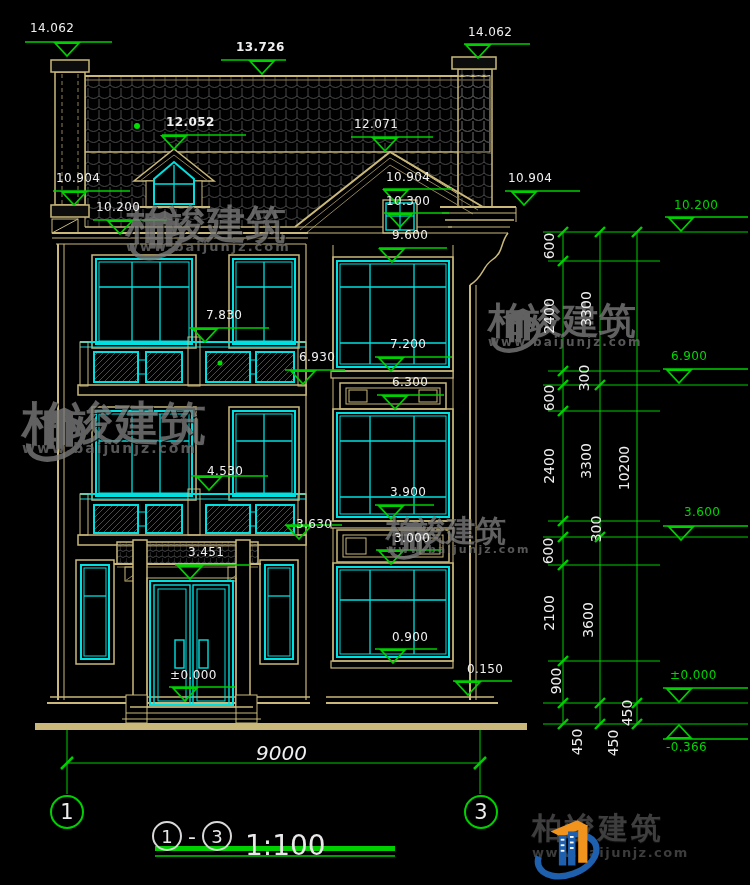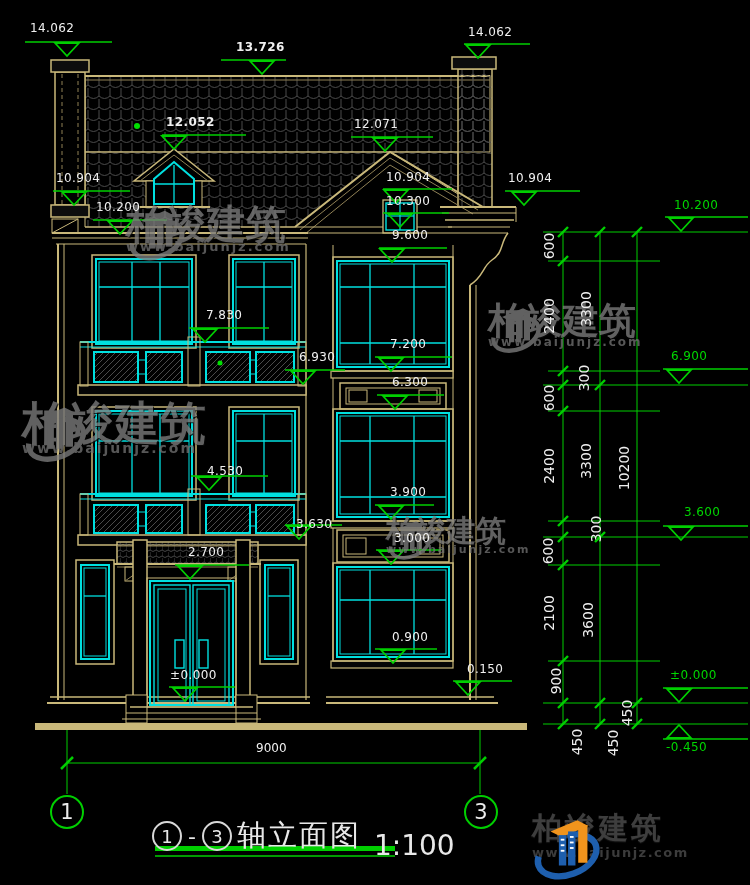--- a/index.html
+++ b/index.html
@@ -5,21 +5,21 @@
   html,body{margin:0;padding:0;background:#000;}
   .stage{position:relative;width:750px;height:885px;background:#000;overflow:hidden;
          font-family:"DejaVu Sans",sans-serif;}
   svg{position:absolute;left:0;top:0;}
   
   .mlab{position:absolute;font-size:12px;letter-spacing:.4px;white-space:nowrap;line-height:1;}
   .wht{color:#f0f0f0;}
   .grn{color:#00d600;}
   .dlab{position:absolute;font-size:14px;color:#eeeeee;white-space:nowrap;line-height:1;
         transform:translate(-50%,-50%) rotate(-90deg);}
-  .dim9000{position:absolute;left:256px;top:741px;font-size:12px;color:#f0f0f0;}
+  .dim9000{position:absolute;left:256px;top:741px;font-size:20px;color:#f0f0f0;font-style:italic;}
   
   .bubble{position:absolute;width:30px;height:30px;border:2px solid #00cf00;border-radius:50%;
           display:flex;align-items:center;justify-content:center;color:#ececec;font-size:21px;}
   
   .titleblock{position:absolute;left:152px;top:810px;display:flex;align-items:center;gap:5px;color:#e8e8e8;}
   .tcirc{width:26px;height:26px;border:2px solid #d8d8d8;border-radius:50%;display:flex;
          align-items:center;justify-content:center;font-size:18px;flex:none;}
   .tdash{font-size:22px;margin:0 1px;}
   .tname{font-size:29px;letter-spacing:2px;}
   .tscale{font-size:28px;margin-left:8px;margin-top:19px;}
@@ -461,29 +461,29 @@
       <div class="mlab wht" style="left: 392px; top: 229px;">9.600</div>
       <div class="mlab wht" style="left: 508px; top: 172px;">10.904</div>
       <div class="mlab wht" style="left: 206px; top: 309px;">7.830</div>
       <div class="mlab wht" style="left: 390px; top: 338px;">7.200</div>
       <div class="mlab wht" style="left: 299px; top: 351px;">6.930</div>
       <div class="mlab wht" style="left: 392px; top: 376px;">6.300</div>
       <div class="mlab wht" style="left: 207px; top: 457px; margin-top: 8px;">4.530</div>
       <div class="mlab wht" style="left: 390px; top: 486px;">3.900</div>
       <div class="mlab wht" style="left: 296px; top: 506px; margin-top: 12px;">3.630</div>
       <div class="mlab wht" style="left: 394px; top: 532px;">3.000</div>
-      <div class="mlab wht" style="left: 188px; top: 546px;">2.700</div>
+      <div class="mlab wht" style="left: 188px; top: 546px;">3.451</div>
       <div class="mlab wht" style="left: 392px; top: 631px;">0.900</div>
       <div class="mlab wht" style="left: 467px; top: 663px;">0.150</div>
       <div class="mlab wht" style="left: 170px; top: 669px;">±0.000</div>
       <div class="mlab grn" style="left: 674px; top: 199px;">10.200</div>
       <div class="mlab grn" style="left: 671px; top: 350px;">6.900</div>
       <div class="mlab grn" style="left: 684px; top: 506px;">3.600</div>
       <div class="mlab grn" style="left: 670px; top: 669px;">±0.000</div>
-      <div class="mlab grn" style="left: 666px; top: 741px;">-0.450</div>
+      <div class="mlab grn" style="left: 666px; top: 741px;">-0.366</div>
       <div class="dlab" style="left: 549px; top: 246px;">600</div>
       <div class="dlab" style="left: 549px; top: 316px;">2400</div>
       <div class="dlab" style="left: 584px; top: 378px;">300</div>
       <div class="dlab" style="left: 549px; top: 398px;">600</div>
       <div class="dlab" style="left: 549px; top: 466px;">2400</div>
       <div class="dlab" style="left: 596px; top: 529px;">300</div>
       <div class="dlab" style="left: 548px; top: 551px;">600</div>
       <div class="dlab" style="left: 549px; top: 613px;">2100</div>
       <div class="dlab" style="left: 556px; top: 681px;">900</div>
       <div class="dlab" style="left: 577px; top: 742px;">450</div>
@@ -501,21 +501,20 @@
   <span>1</span>
     </div>
 <div class="bubble" style="left:464px;top:795px;">
   <span>3</span>
     </div>
 
 <div class="titleblock">
   <span class="tcirc">1</span>
   <span class="tdash">-</span>
   <span class="tcirc">3</span>
-  <span class="tname">轴立面图</span>
   <span class="tscale">1:100</span>
 </div>
 
 <div class="logo">
   <svg width="74" height="70" viewBox="0 0 80 76">
     <ellipse cx="38" cy="46" rx="33" ry="21" fill="none" stroke="#1e5fae" stroke-width="7" transform="rotate(-20 38 46)" stroke-dasharray="96 40"></ellipse>
     <polygon points="20,20 49,8 61,14 32,26" fill="#f0941d"></polygon>
     <rect x="29" y="24" width="8" height="33" fill="#1e5fae"></rect>
     <rect x="39" y="20" width="8" height="37" fill="#1e5fae"></rect>
     <rect x="50" y="13" width="10" height="41" fill="#f0941d"></rect>

